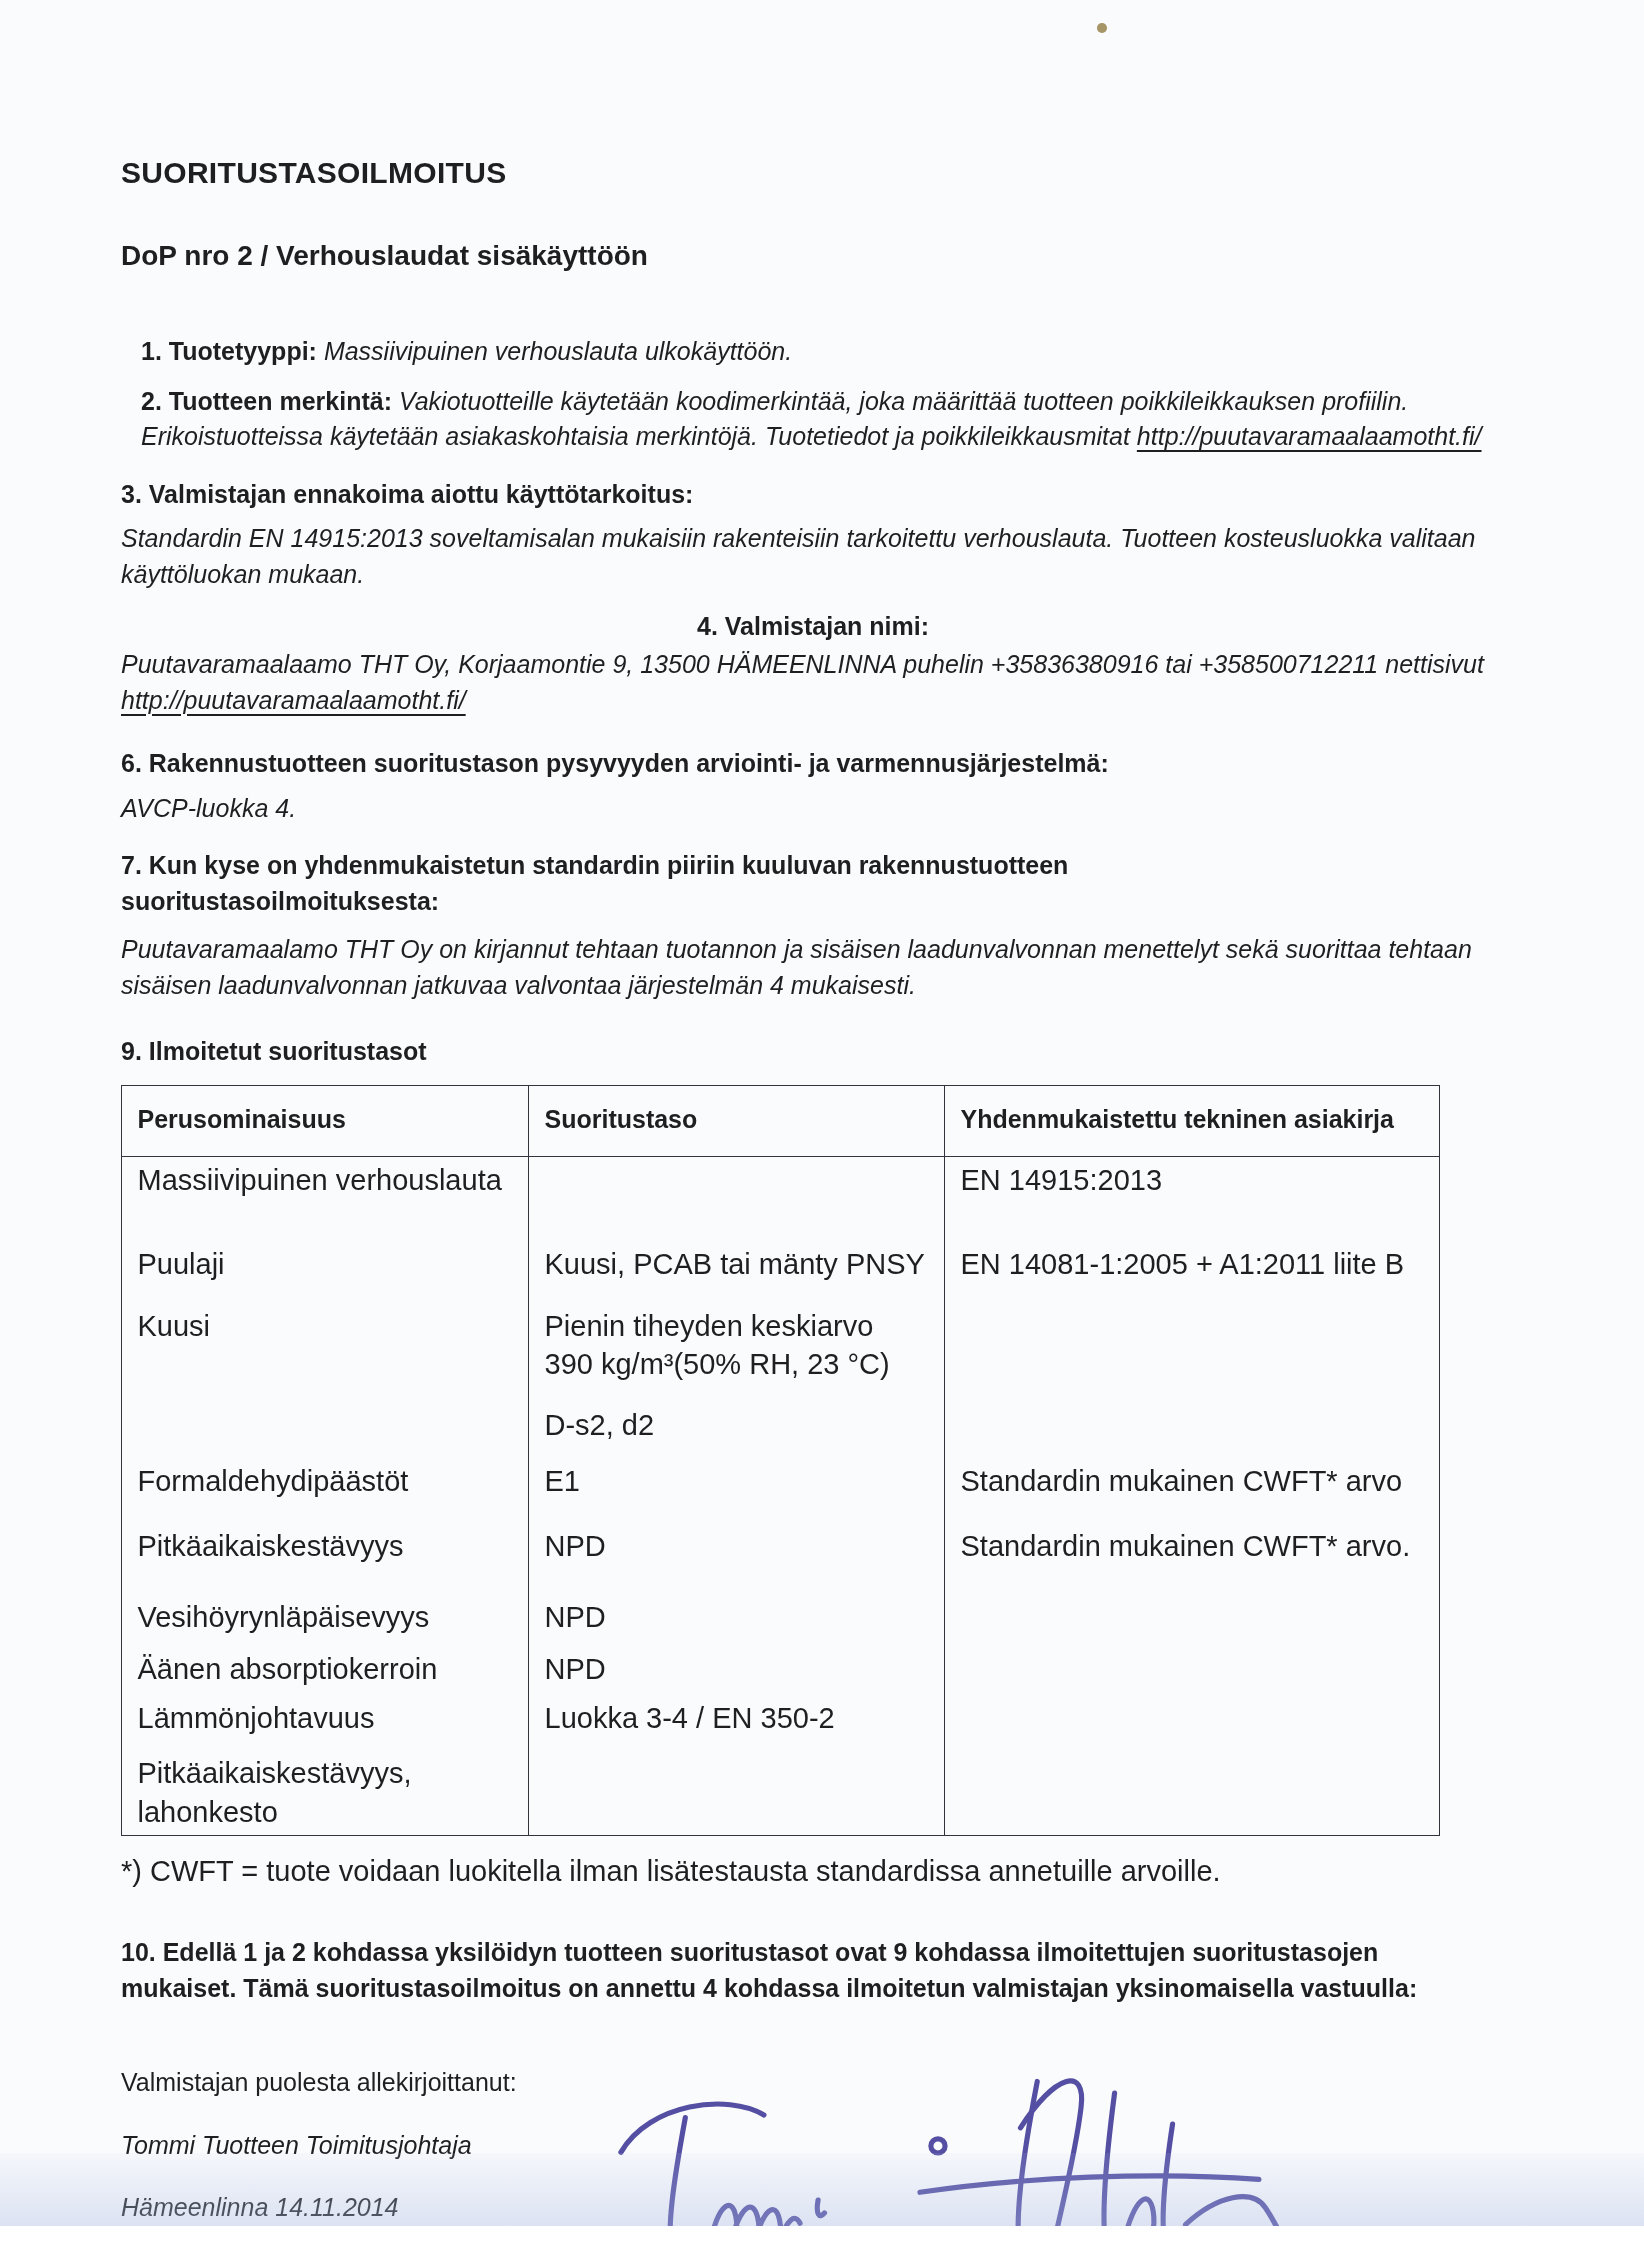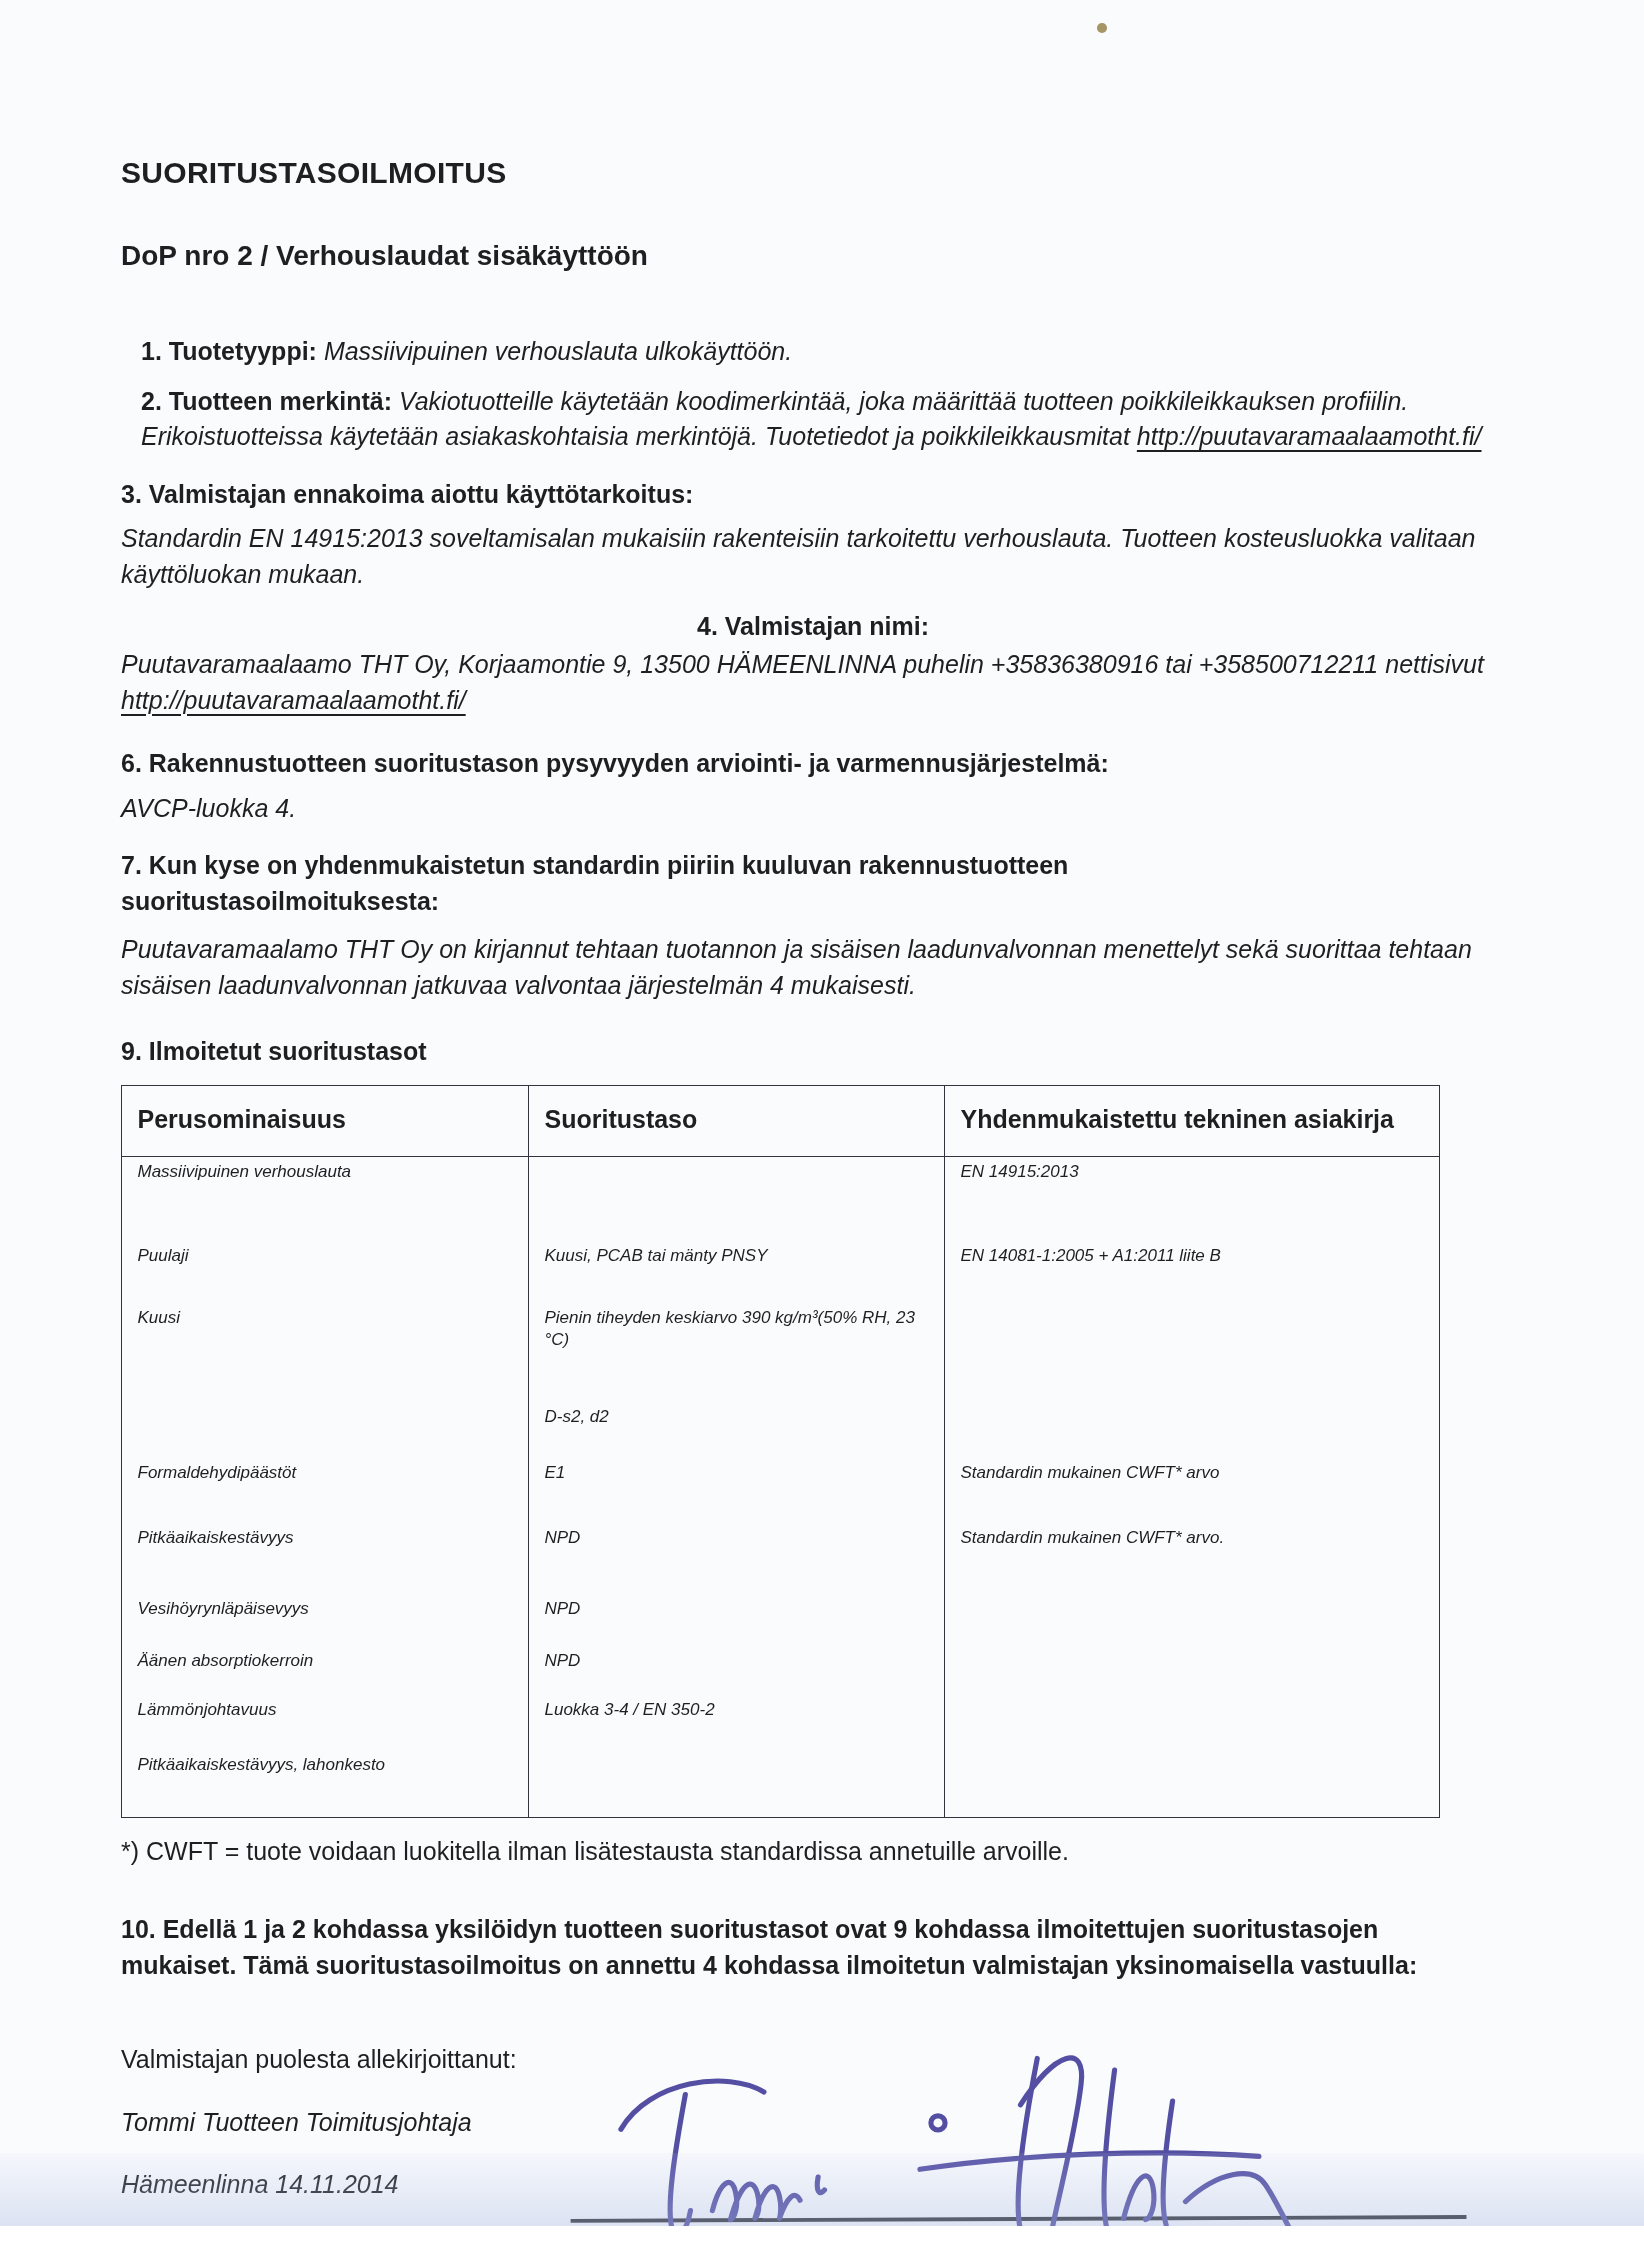--- a/index.html
+++ b/index.html
@@ -38,29 +38,29 @@
   }
   table.perf col.c1{width:407px;}
   table.perf col.c2{width:416px;}
   table.perf col.c3{width:495px;}
   table.perf th{
     font-size:25px;font-weight:bold;text-align:left;
     padding:19.3px 15.5px 22px 15.5px;vertical-align:top;
     border-bottom:1.9px solid #33333d;
   }
   table.perf td{
-    font-size:17px;font-style:italic;vertical-align:top;
+    font-size:29px;vertical-align:top;
     padding:3.9px 15.5px;line-height:1.32;
   }
   table.perf th+th, table.perf td+td{border-left:1.3px solid #33333d;}
   tr.rh120 td{height:76px;} tr.rh85 td{height:54px;} tr.rh145 td{height:91px;}
   tr.rh80 td{height:49px;}  tr.rh90 td{height:57px;} tr.rh100 td{height:63px;}
   tr.rh70 td{height:44px;}  tr.rh65 td{height:41px;} tr.rh75 td{height:48px;}
   tr.rh95 td{height:59px;}
-  .footnote{margin-top:15.5px;font-size:25px;}
+  .footnote{margin-top:15.5px;font-size:29px;}
   .s10{margin-top:43px;font-weight:bold;max-width:1346px;}
   .sign-section{position:relative;margin-top:59px;height:361px;}
   .sign-caption{font-size:25px;}
   .sign-name{font-size:25px;font-style:italic;margin-top:27px;}
   .sign-place{font-size:25px;font-style:italic;margin-top:27px;}
   .sig-svg{position:absolute;left:438px;top:-39px;}
   .artifact-dot{
     position:absolute;left:1097px;top:23px;width:9.7px;height:9.7px;
     border-radius:50%;background:#9c8a55;opacity:.9;
   }

